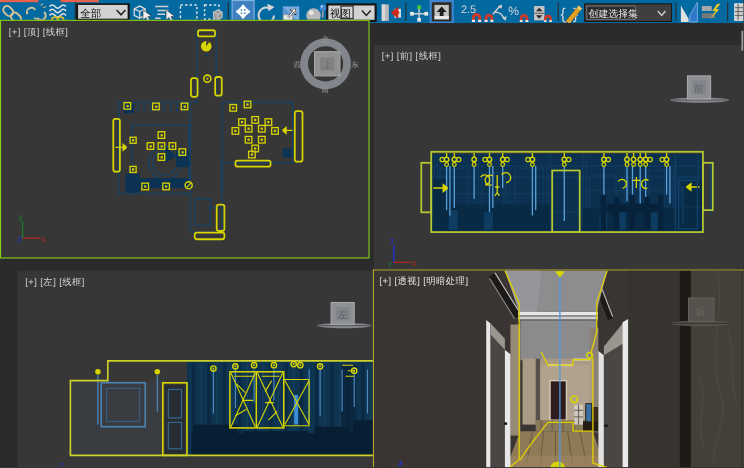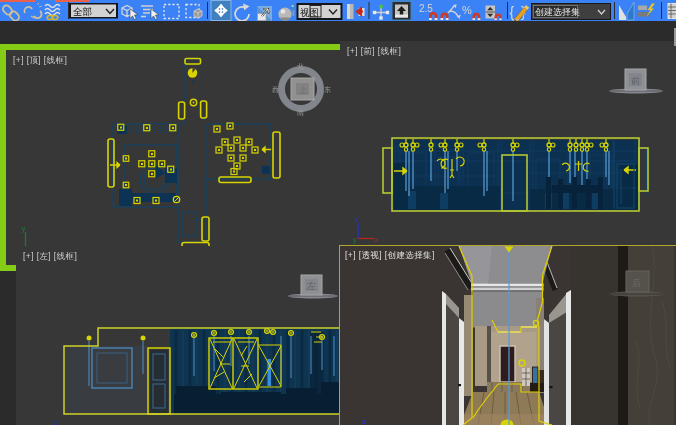--- a/index.html
+++ b/index.html
@@ -3,21 +3,21 @@
 <style>
 html,body{margin:0;padding:0;background:#3c3c3c}
 #app{position:relative;width:676px;height:425px;background:#3c3c3c;overflow:hidden;font-family:"Liberation Sans",sans-serif}
 .vp{position:absolute;background:#373737}
 .vplabel{position:absolute;left:7px;top:5px;font-size:8.5px;color:#d2d2d2;letter-spacing:0.4px;white-space:nowrap}
 svg{display:block}
 </style></head>
 <body>
 <div id="app">
 
-  <div style="position:absolute;left:0;top:0;width:676px;height:21px;background:#3b82f6">
+  <div style="position:absolute;left:0;top:0;width:676px;height:21px;background:#0369a1">
   <svg width="676" height="21">
     <rect x="0" y="0" width="35" height="2" fill="#e8614d"></rect>
     <rect x="55" y="0" width="35" height="2" fill="#e8614d"></rect>
 
     <g stroke="#cfc098" stroke-width="1.8" fill="none">
       <rect x="4" y="5" width="7" height="10" rx="3.5" transform="rotate(-45 7.5 10)"></rect>
       <rect x="11" y="11" width="7" height="10" rx="3.5" transform="rotate(-45 14.5 16)"></rect>
     </g>
 
     <g stroke="#cfc098" stroke-width="1.8" fill="none">
@@ -184,21 +184,21 @@
 
     <g>
       <rect x="668" y="3.5" width="8" height="15" fill="#cfcfcf" stroke="#e8e8e8" stroke-width="1"></rect>
       <path d="M668 7 h8 M668 10.5 h8 M668 14 h8 M671 3.5 v15" stroke="#555" stroke-width="0.8"></path>
     </g>
   </svg>
   </div>
 
   <div style="position:absolute;left:0;top:21px;width:676px;height:404px;background:#2b2b2b"></div>
 
-  <div class="vp" id="vp1" style="left:0px;top:44px;width:334px;height:215px;border:6px solid #84cc16">
+  <div class="vp" id="vp1" style="left:0px;top:18px;width:334px;height:215px;border:1px solid #84cc16">
     <div class="vplabel">[+] [顶] [线框]</div>
     <svg id="svg1" width="334" height="215">
         <g stroke="#11446b" stroke-width="1.1" fill="none">
           <path d="M178 74 V9 H195.5 V69 M178 74 h-4 M195.5 69 h4"></path>
           <rect x="107" y="74" width="65" height="83"></rect>
           <rect x="119" y="95" width="52" height="49"></rect>
           <path d="M112 76 v7 M118 76 v7 M124 76 v7 M130 76 v7 M136 76 v7 M142 76 v7 M148 76 v7 M154 76 v7 M160 76 v7 M166 76 v7"></path>
           <circle cx="149" cy="129" r="15"></circle>
           <circle cx="149" cy="129" r="11"></circle>
           <rect x="201" y="74" width="64" height="55"></rect>
@@ -622,16 +622,16 @@
         <path d="M169 4 V179" stroke="#5599dd" stroke-width="1.2" fill="none"></path>
         <polygon points="164.5,0.5 173.5,0.5 169,6.5" fill="#d8d400"></polygon>
         <g>
           <ellipse cx="297" cy="48" rx="28" ry="2.6" fill="#57544e" opacity="0.9"></ellipse>
           <path d="M269 48 H325" stroke="#33312c" stroke-width="0.8"></path>
           <rect x="286" y="25" width="23" height="21" fill="#55524d" stroke="#66635c" stroke-width="1"></rect>
           <text x="292" y="40" font-size="9" fill="#6e6a62" font-family="Liberation Sans">后</text>
         </g>
         <text x="22" y="178" font-size="8" fill="#2233dd" font-family="Liberation Sans" font-weight="bold">z</text>
       </svg>
-    <div class="vplabel" style="color:#e0e0e0;left:5px;top:4px">[+] [透视] [创建选择集]</div>
+    <div class="vplabel" style="color:#e0e0e0;left:5px;top:4px">[+] [透视] [明暗处理]</div>
   </div>
 <div style="position:absolute;left:674px;top:28px;width:2px;height:18px;background:#9a9a9a"></div>
 </div>
 
 </body></html>

